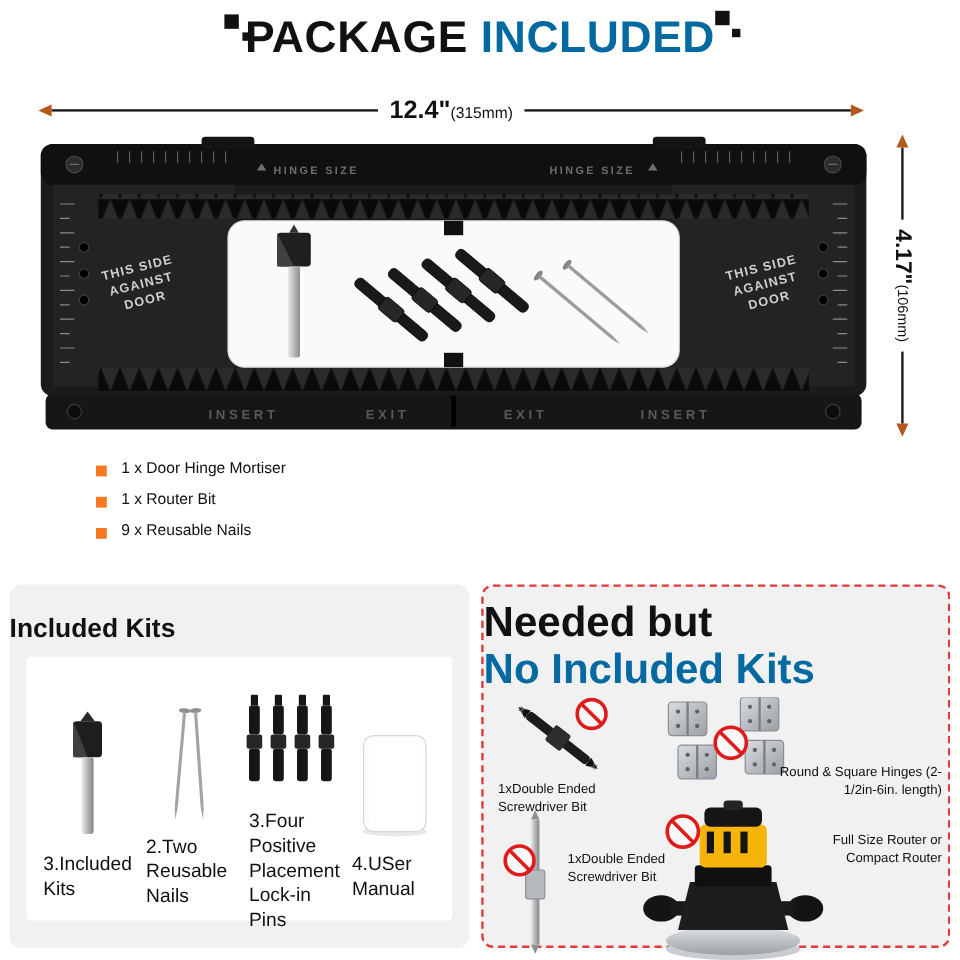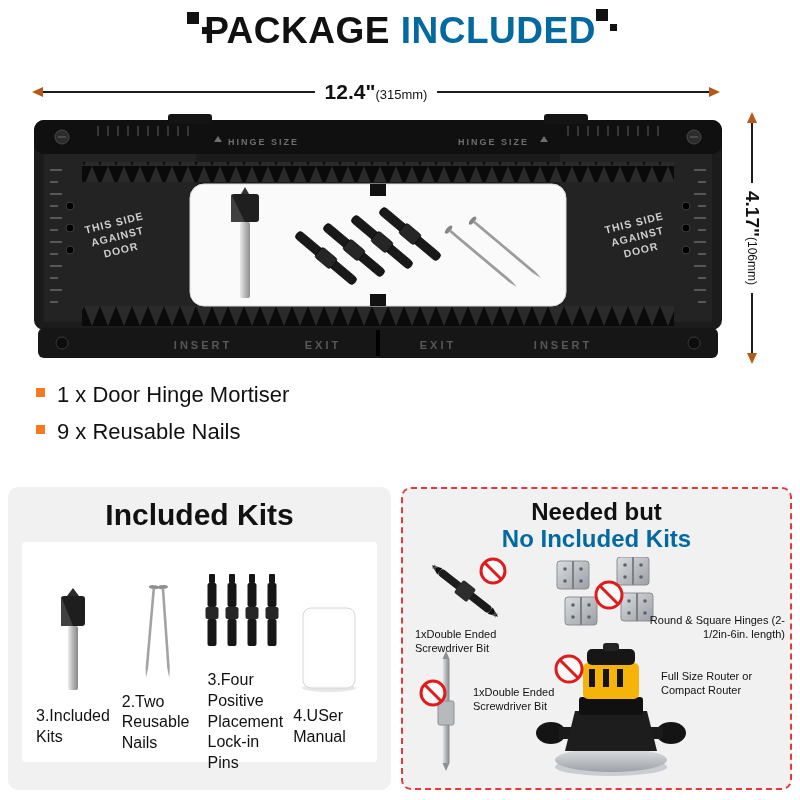--- a/index.html
+++ b/index.html
@@ -21,32 +21,32 @@
   .arr.down{border-left:5px solid transparent;border-right:5px solid transparent;border-top:11px solid #B3591B;}
   .dim-v{position:absolute;left:741px;top:112px;height:252px;display:flex;flex-direction:column;align-items:center;}
   .dim-vline{width:2px;background:#1d1d1d;flex:1;}
   .dim-vtext{writing-mode:vertical-rl;font-weight:800;font-size:19px;padding:8px 0;white-space:nowrap;}
   .dim-vtext small{font-size:12px;font-weight:400;}
   .product{position:absolute;top:106px;left:28px;width:700px;height:262px;}
   
   .bullets{position:absolute;top:382px;left:36px;display:flex;}
   .bullets ul{list-style:none;}
   .bullets .colL{width:296px;}
-  .bullets li{display:flex;align-items:flex-start;margin-bottom:11px;font-size:22px;}
+  .bullets li{display:flex;align-items:flex-end;margin-bottom:11px;font-size:13px;margin-left:44px;}
   .bullet-sq{width:9px;height:9px;background:#F4791F;margin:6px 12px 0 0;flex:none;}
   
   .card{position:absolute;top:487px;border-radius:10px;background:#F1F1F2;}
   .card.cleft{left:8px;width:383px;height:303px;}
   .card.cright{left:401px;width:391px;height:303px;border:2px dashed #E23A3A;}
-  .card-title{text-align:center;font-weight:800;font-size:30px;margin-top:11px;}
+  .card-title{font-weight:800;font-size:22px;margin-top:24px;}
   .kits-panel{position:relative;margin:10px 14px 0;background:#fff;border-radius:4px;height:220px;display:flex;padding:8px 6px;}
   .kit-col{flex:1;display:flex;flex-direction:column;min-width:0;}
   .kit-graphic{height:148px;display:flex;align-items:flex-end;justify-content:center;}
   .kit-label{font-size:16px;line-height:1.3;padding:8px 2px 0 8px;}
-  .ni-title{text-align:center;font-weight:800;font-size:24px;line-height:1.12;margin-top:10px;}
+  .ni-title{text-align:left;font-weight:800;font-size:35px;line-height:1.12;margin-top:10px;}
   .ni-title .orange{color:#0369a1;}
   .ni-content{position:relative;height:224px;margin-top:4px;overflow:hidden;}
   .ni-label{position:absolute;font-size:11px;line-height:1.3;}
   .abs{position:absolute;}
 </style>
 </head>
 <body>
 
 <div class="canvas">
 
@@ -191,20 +191,24 @@
   </svg>
 
   <div class="bullets">
     <ul class="colL">
       <li>
           <span class="bullet-sq"></span>
           <span>1 x Door Hinge Mortiser</span>
         </li>
       <li>
           <span class="bullet-sq"></span>
+          <span>1 x Router Bit</span>
+        </li>
+      <li>
+          <span class="bullet-sq"></span>
           <span>9 x Reusable Nails</span>
         </li>
     </ul>
   </div>
 
   <div class="card cleft">
     <div class="card-title">Included Kits</div>
     <div class="kits-panel">
 
       <div class="kit-col">
@@ -364,18 +368,18 @@
         <rect x="58" y="28" width="6" height="18" fill="#141414"></rect>
         <rect x="72" y="28" width="6" height="18" fill="#141414"></rect>
         <rect x="86" y="28" width="6" height="18" fill="#141414"></rect>
         <rect x="56" y="8" width="48" height="16" rx="5" fill="#161616"></rect>
         <rect x="72" y="2" width="16" height="8" rx="3" fill="#242424"></rect>
         <g>
           <circle cx="38" cy="28" r="13" fill="rgba(255,255,255,0.55)" stroke="#E01B1B" stroke-width="3"></circle>
           <line x1="29" y1="19" x2="47" y2="37" stroke="#E01B1B" stroke-width="3"></line>
         </g>
       </svg>
-      <div class="ni-label" style="left:258px;top:112px;width:124px;">Full Size Router or Compact Router</div>
+      <div class="ni-label" style="left:258px;top:112px;width:124px;text-align:right;">Full Size Router or Compact Router</div>
 
     </div>
   </div>
 
 </div>
 
 </body></html>

